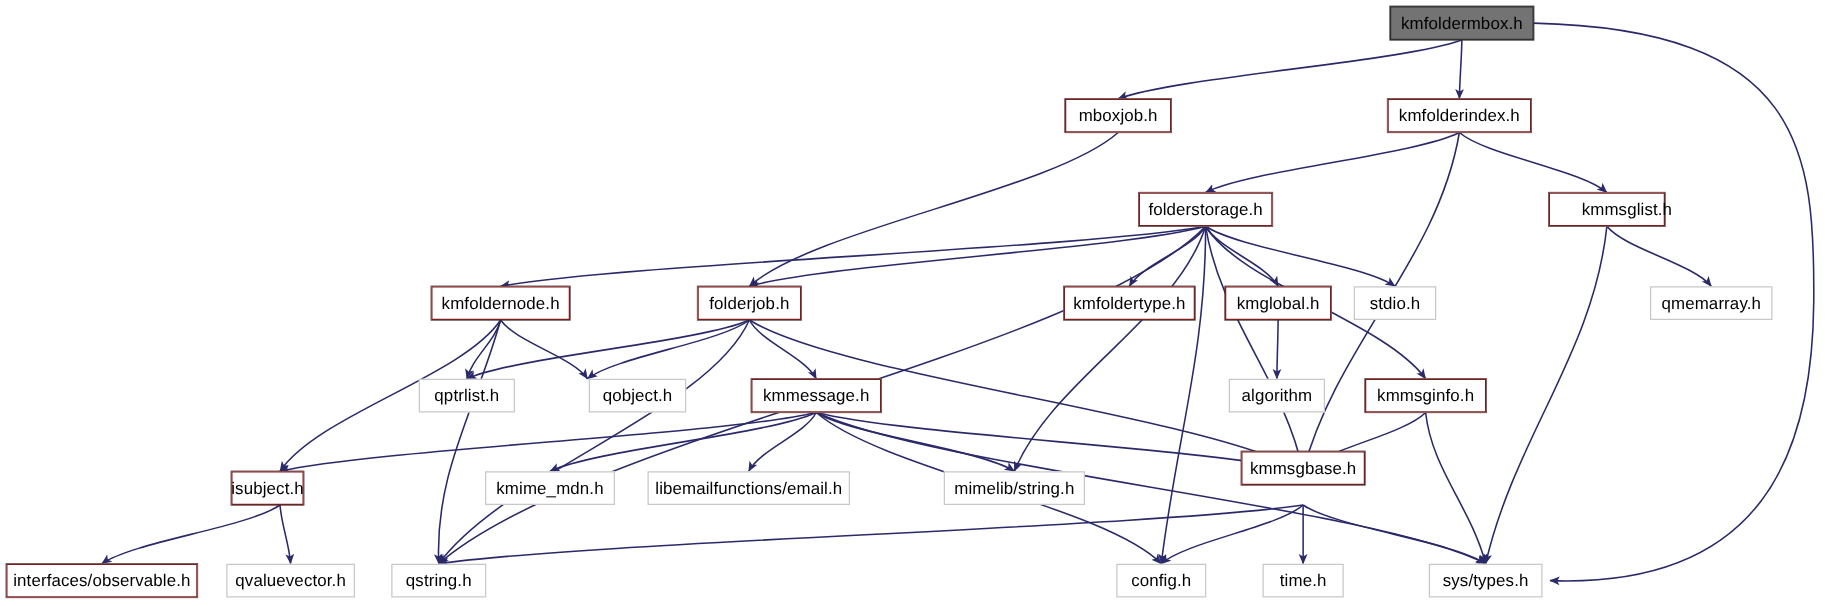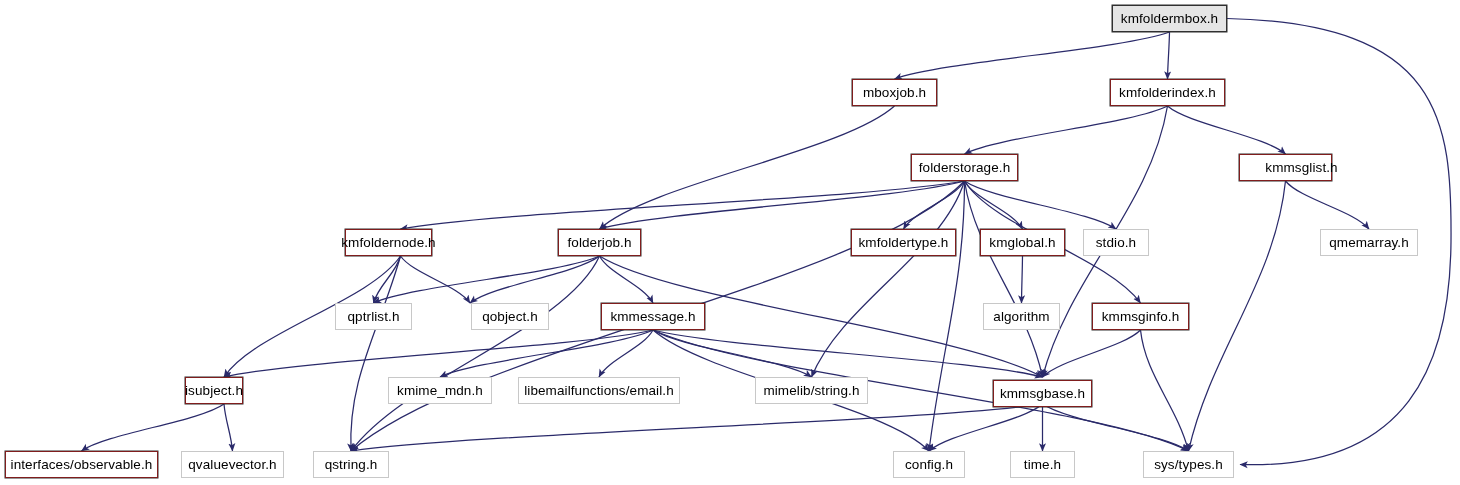--- a/index.html
+++ b/index.html
@@ -40,21 +40,21 @@
   .node.local {
     border: 1px solid #7f1d1d;
     border-width: 1px;
     box-shadow: 0 0 0 0.5px #303030;
   }
   .node.system {
     border: 1px solid #c8c8c8;
     box-shadow: none;
   }
   .node.root {
-    background: #e5e5e5;
+    background: #737373;
     border: 1px solid #303030;
     box-shadow: 0 0 0 0.5px #303030;
   }
   .node-label {
     pointer-events: none;
   }
 </style>
 </head>
 <body>
 
@@ -121,21 +121,21 @@
       </div>
       <div class="node local" style="left: 1110px; top: 79px; width: 115px;">
         <span class="node-label">kmfolderindex.h</span>
       </div>
       <div class="node local" style="left: 911px; top: 154px; width: 107px;">
         <span class="node-label">folderstorage.h</span>
       </div>
       <div class="node local" style="left: 1239px; top: 154px; width: 93px; padding-left: 32px;">
         <span class="node-label">kmmsglist.h</span>
       </div>
-      <div class="node local" style="left: 345px; top: 229px; width: 87px;">
+      <div class="node local" style="left: 345px; top: 229px; width: 111px;">
         <span class="node-label">kmfoldernode.h</span>
       </div>
       <div class="node local" style="left: 558px; top: 229px; width: 83px;">
         <span class="node-label">folderjob.h</span>
       </div>
       <div class="node local" style="left: 851px; top: 229px; width: 105px;">
         <span class="node-label">kmfoldertype.h</span>
       </div>
       <div class="node local" style="left: 980px; top: 229px; width: 85px;">
         <span class="node-label">kmglobal.h</span>
@@ -166,21 +166,21 @@
       </div>
       <div class="node system" style="left: 388px; top: 377px; width: 104px;">
         <span class="node-label">kmime_mdn.h</span>
       </div>
       <div class="node system" style="left: 518px; top: 377px; width: 162px;">
         <span class="node-label">libemailfunctions/email.h</span>
       </div>
       <div class="node system" style="left: 755px; top: 377px; width: 113px;">
         <span class="node-label">mimelib/string.h</span>
       </div>
-      <div class="node local" style="left: 993px; top: 380px; width: 99px;">
+      <div class="node local" style="left: 993px; top: 361px; width: 99px;">
         <span class="node-label">kmmsgbase.h</span>
       </div>
       <div class="node local" style="left: 5px; top: 451px; width: 153px;">
         <span class="node-label">interfaces/observable.h</span>
       </div>
       <div class="node system" style="left: 181px; top: 451px; width: 103px;">
         <span class="node-label">qvaluevector.h</span>
       </div>
       <div class="node system" style="left: 313px; top: 451px; width: 76px;">
         <span class="node-label">qstring.h</span>

